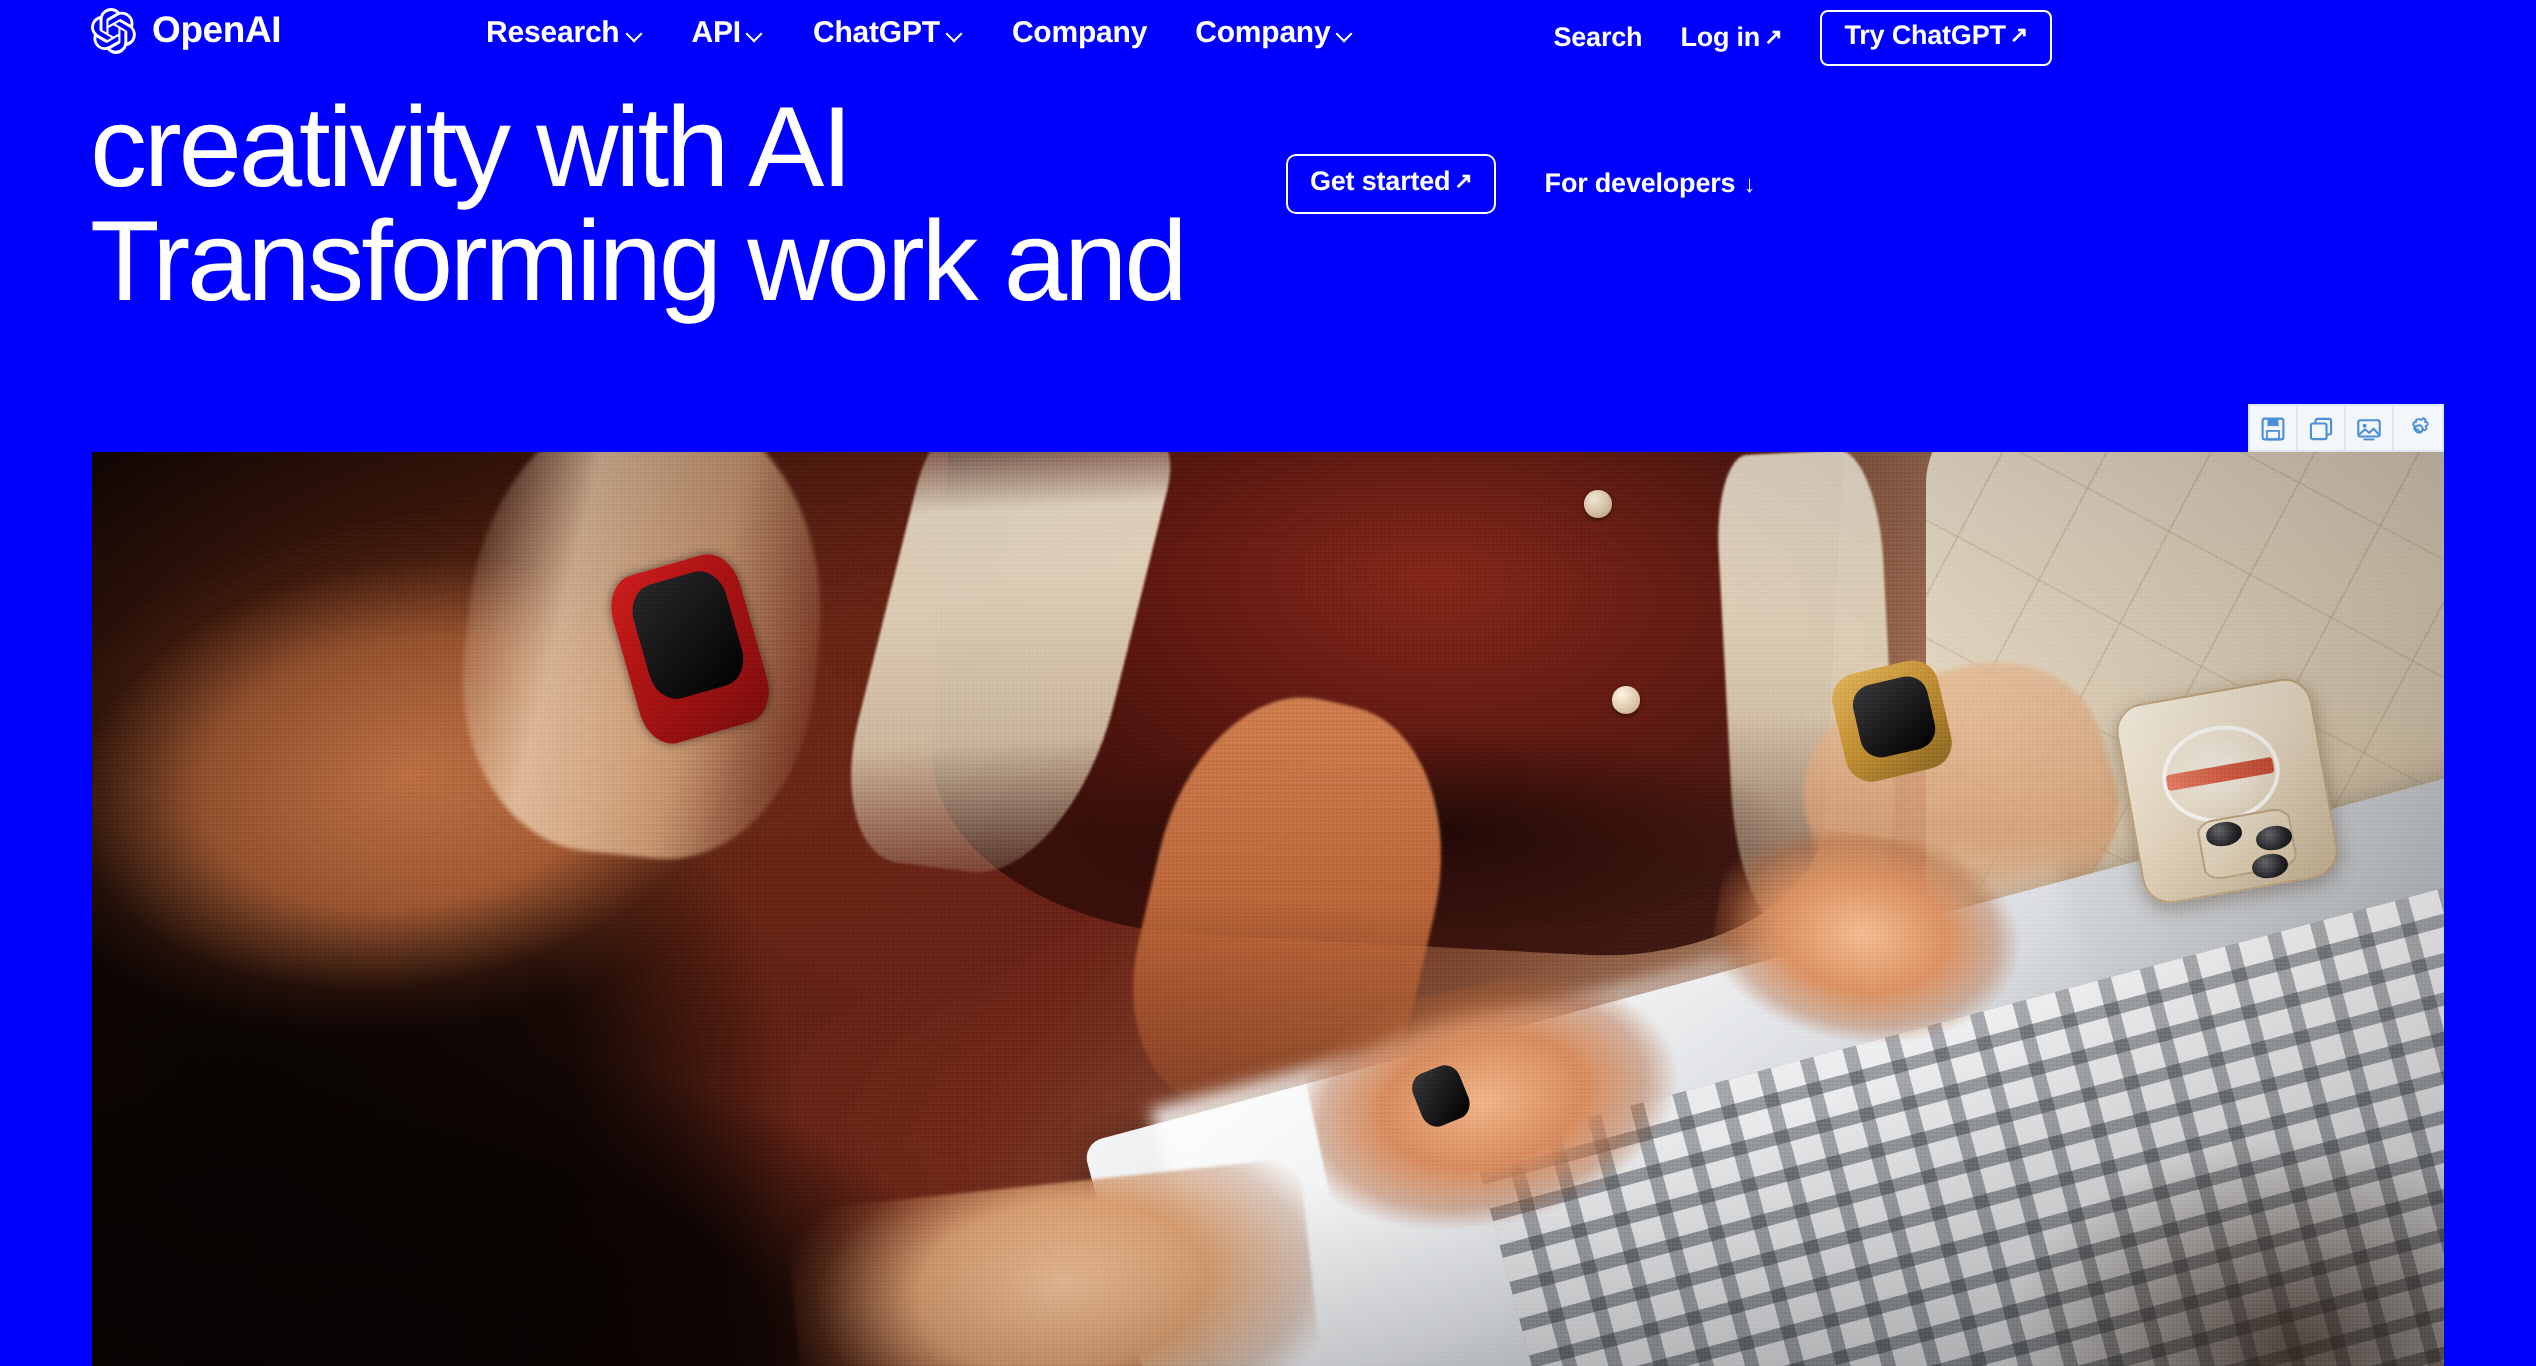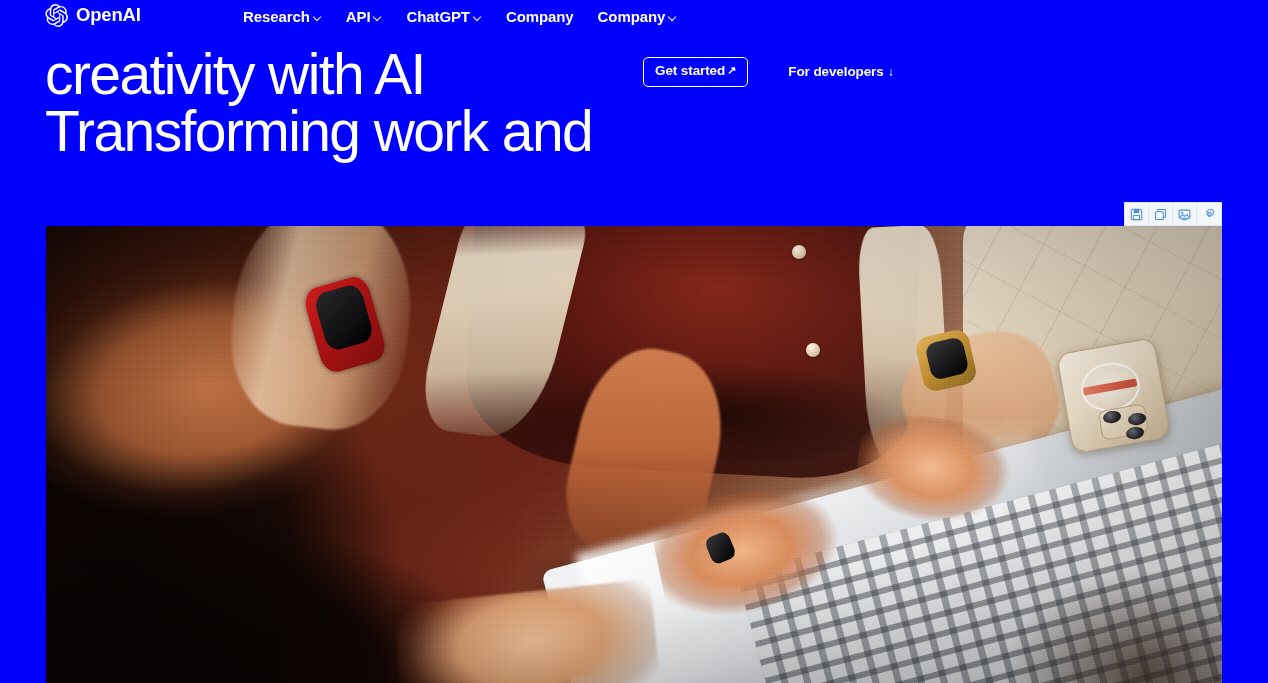--- a/index.html
+++ b/index.html
@@ -142,24 +142,24 @@
   }
   .hero-sub {
     font-size: 17.5px;
     font-weight: 400;
     line-height: 1.38;
     letter-spacing: -0.25px;
     color: #ffffff;
     max-width: 572px;
   }
   .hero-ctas {
-    margin-top: 5px;
+    margin-top: 25px;
     display: flex;
     align-items: center;
-    gap: 40px;
+    gap: 24px;
   }
   .cta-primary {
     border: 1.4px solid #ffffff;
     border-radius: 5px;
     background: transparent;
     color: #ffffff;
     font-size: 13.5px;
     font-weight: 700;
     padding: 5px 11px 6px 11px;
     cursor: pointer;
@@ -547,20 +547,29 @@
     </div>
     <div class="nav-link">
       <span>Company</span>
     </div>
     <div class="nav-link">
       <span>Company</span>
       <i class="chev"></i>
     </div>
   </div>
 
+  <div class="nav-right">
+    <div class="nav-action">Search</div>
+    <div class="nav-action">
+      <span>Log in</span><span class="arrow-ne">↗</span>
+    </div>
+    <button class="btn-outline">
+      <span>Try ChatGPT</span><span class="arrow-ne">↗</span>
+    </button>
+  </div>
 </div>
 
 <h1 class="hero-title">
   <span class="line">creativity with AI</span>
   <span class="line">Transforming work and</span>
 </h1>
 
 <div class="hero-right">
   <div class="hero-ctas">
     <button class="cta-primary">

